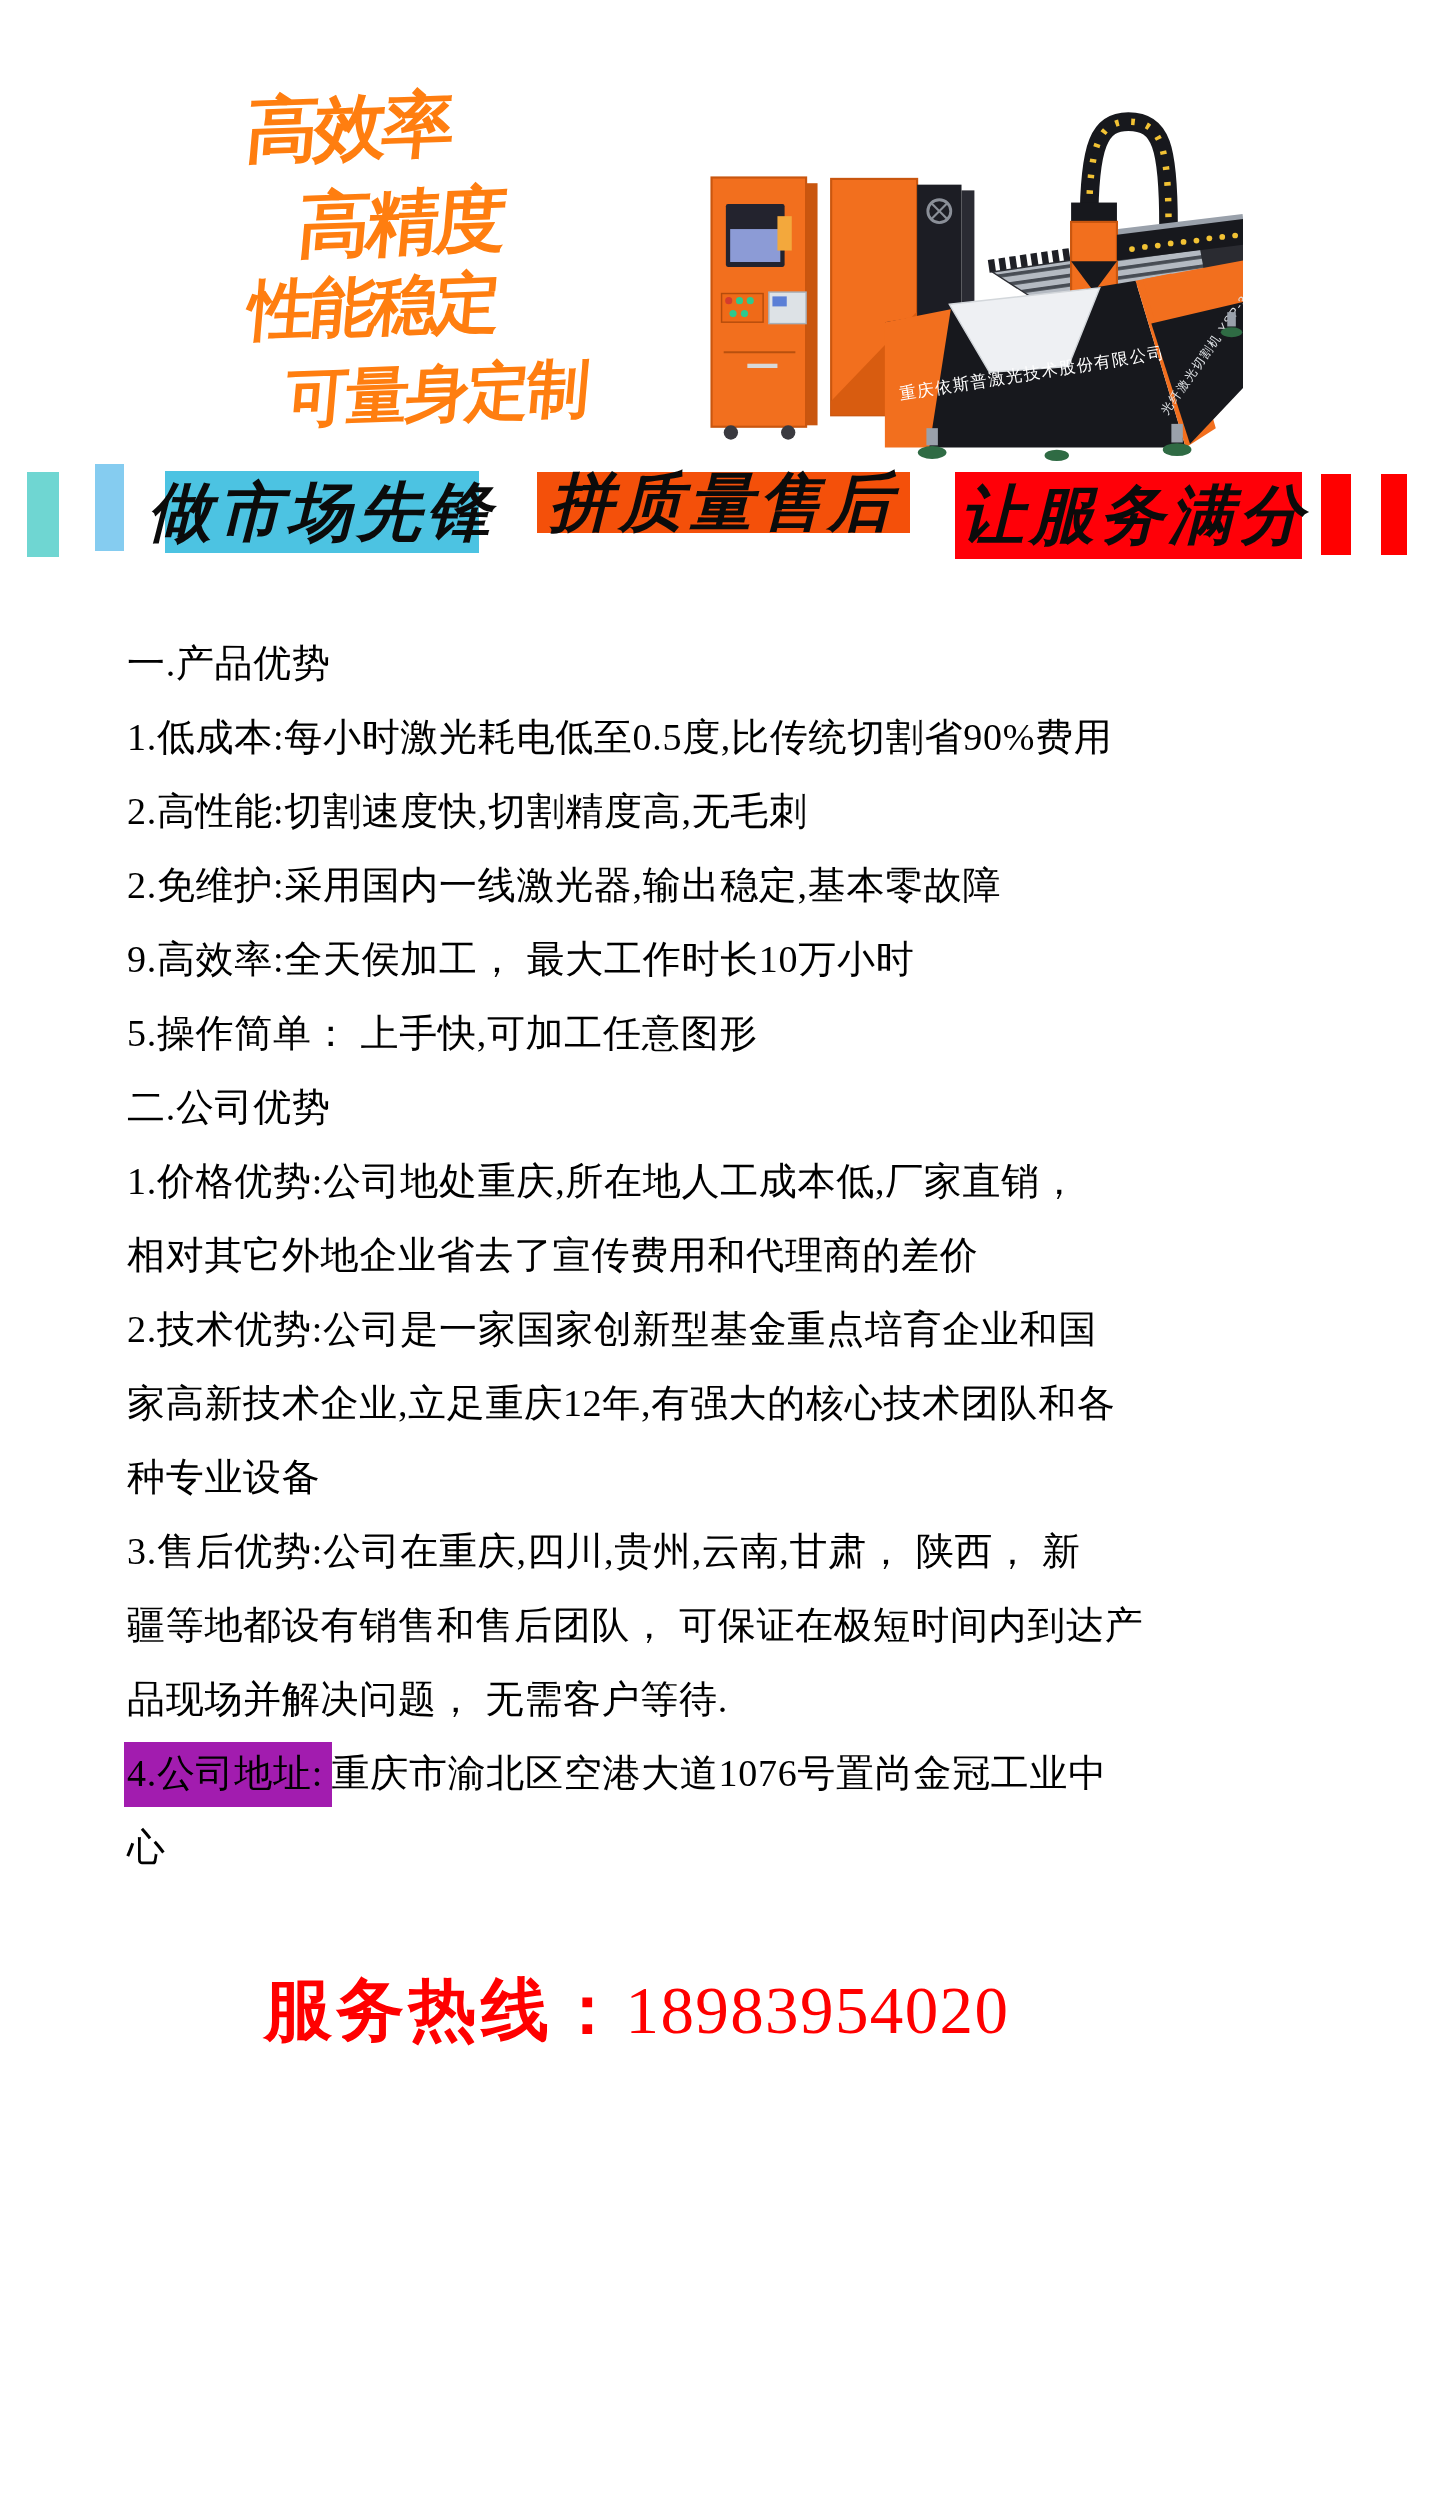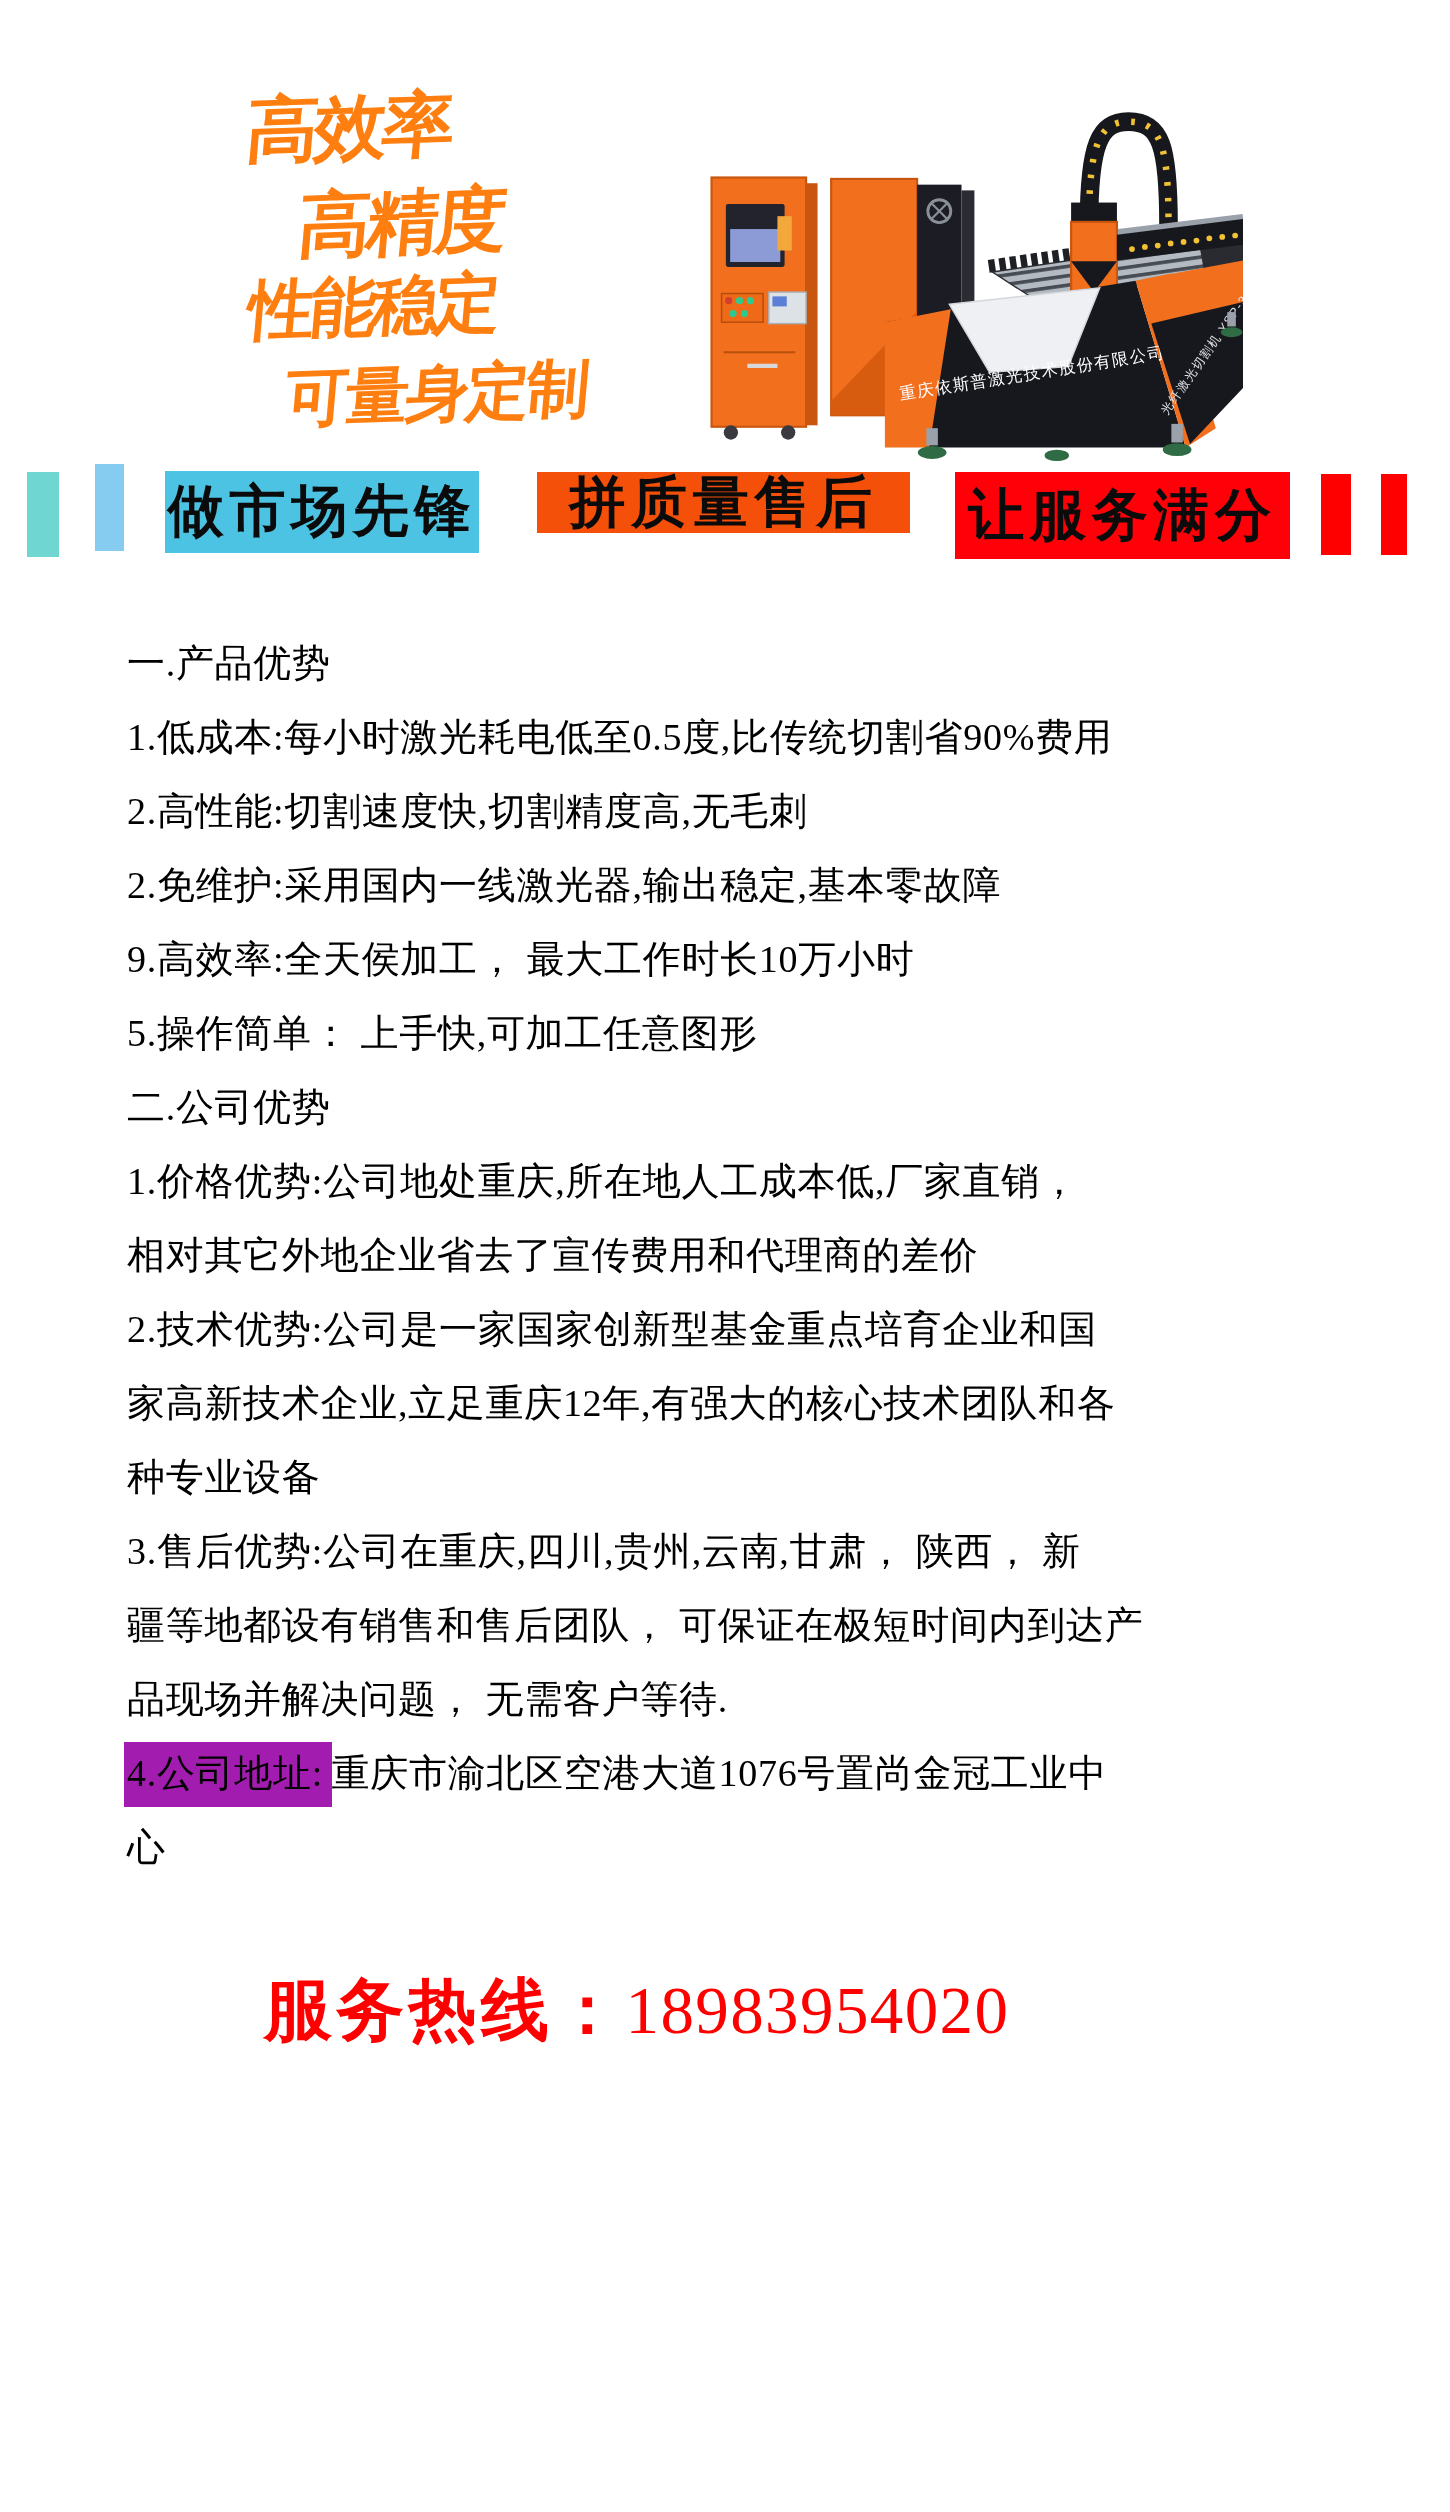--- a/index.html
+++ b/index.html
@@ -21,25 +21,25 @@
   .machine{position:absolute;left:670px;top:57px;width:573px;height:405px;}
   
   .accent-bar{position:absolute;}
   .bar-teal{left:27px;top:472px;width:31.5px;height:85px;background:#6fd6d2;}
   .bar-blue{left:95px;top:464px;width:29px;height:87px;background:#85ccf0;}
   .bar-red-1{left:1321px;top:474px;width:30px;height:81px;background:#ff0000;}
   .bar-red-2{left:1381px;top:474px;width:26px;height:81px;background:#ff0000;}
   .banner{
     position:absolute;display:flex;align-items:center;justify-content:center;
     font-family:"Liberation Serif","DejaVu Serif",serif;
-    font-weight:700;color:#0b0b0b;font-size:56px;letter-spacing:5.7px;white-space:nowrap;
+    font-weight:700;color:#0b0b0b;font-size:64px;letter-spacing:5.7px;white-space:nowrap;font-style:italic;
   }
   .banner-market{left:165px;top:471px;width:314px;height:82px;background:#4cc3e2;}
   .banner-quality{left:537px;top:472px;width:373px;height:61px;background:#f4500a;}
-  .banner-service{left:955px;top:472px;width:335px;height:87px;background:#ff0008;}
+  .banner-service{left:955px;top:472px;width:335px;height:87px;background:#ff0008;padding-left:12px;}
   
   .body-text{
     position:absolute;left:127px;top:626px;width:1189px;
     font-size:38px;line-height:74px;letter-spacing:0.7px;font-weight:500;
   }
   .body-line{white-space:nowrap;}
   .hl{background:#a21caf;padding:10px 8.6px 13px 2.9px;margin-left:-2.9px;}
   
   .hotline{position:absolute;left:264px;top:1965px;color:#ff0000;white-space:nowrap;}
   .hotline-label{font-size:68px;font-weight:700;letter-spacing:4.3px;

